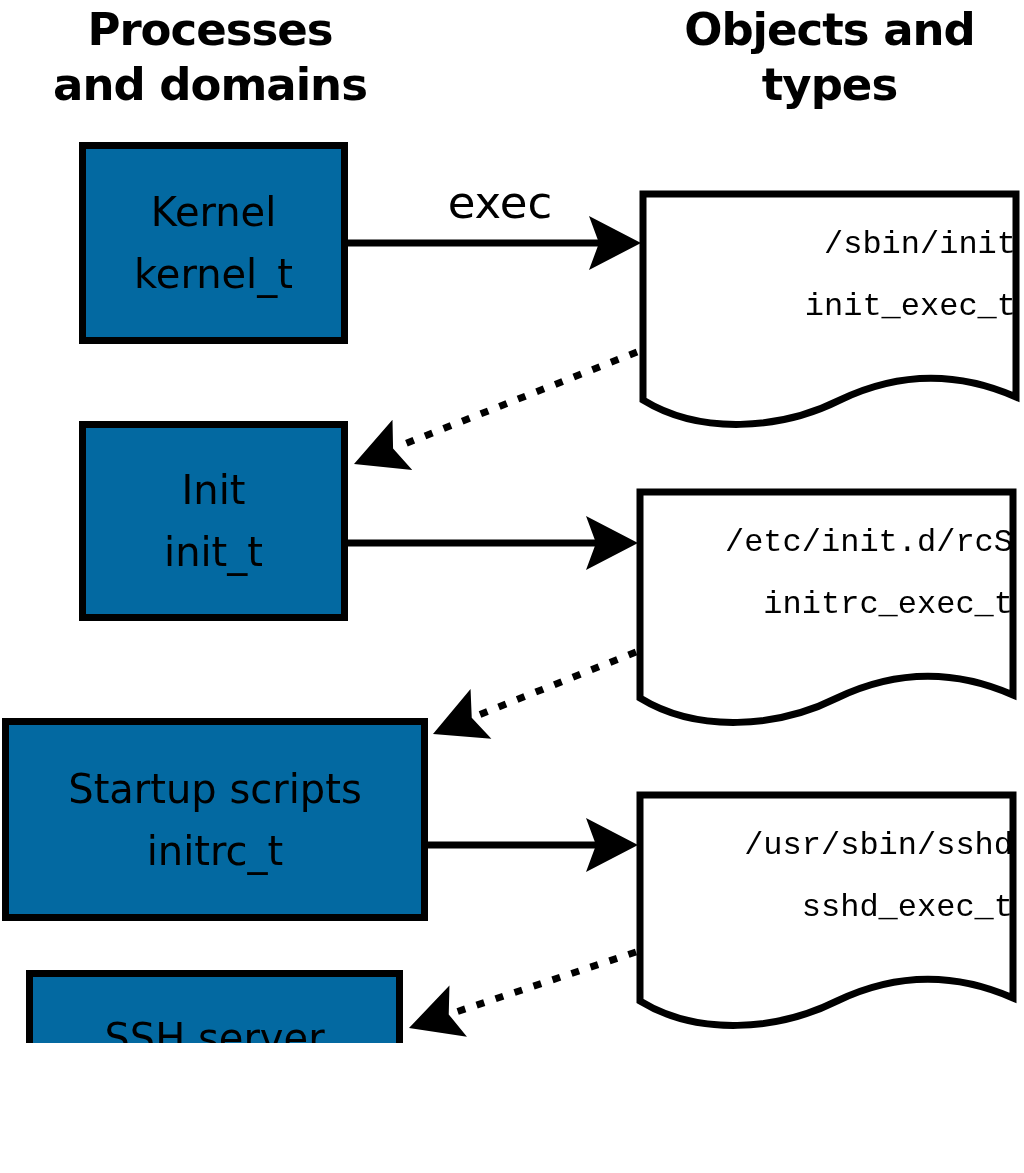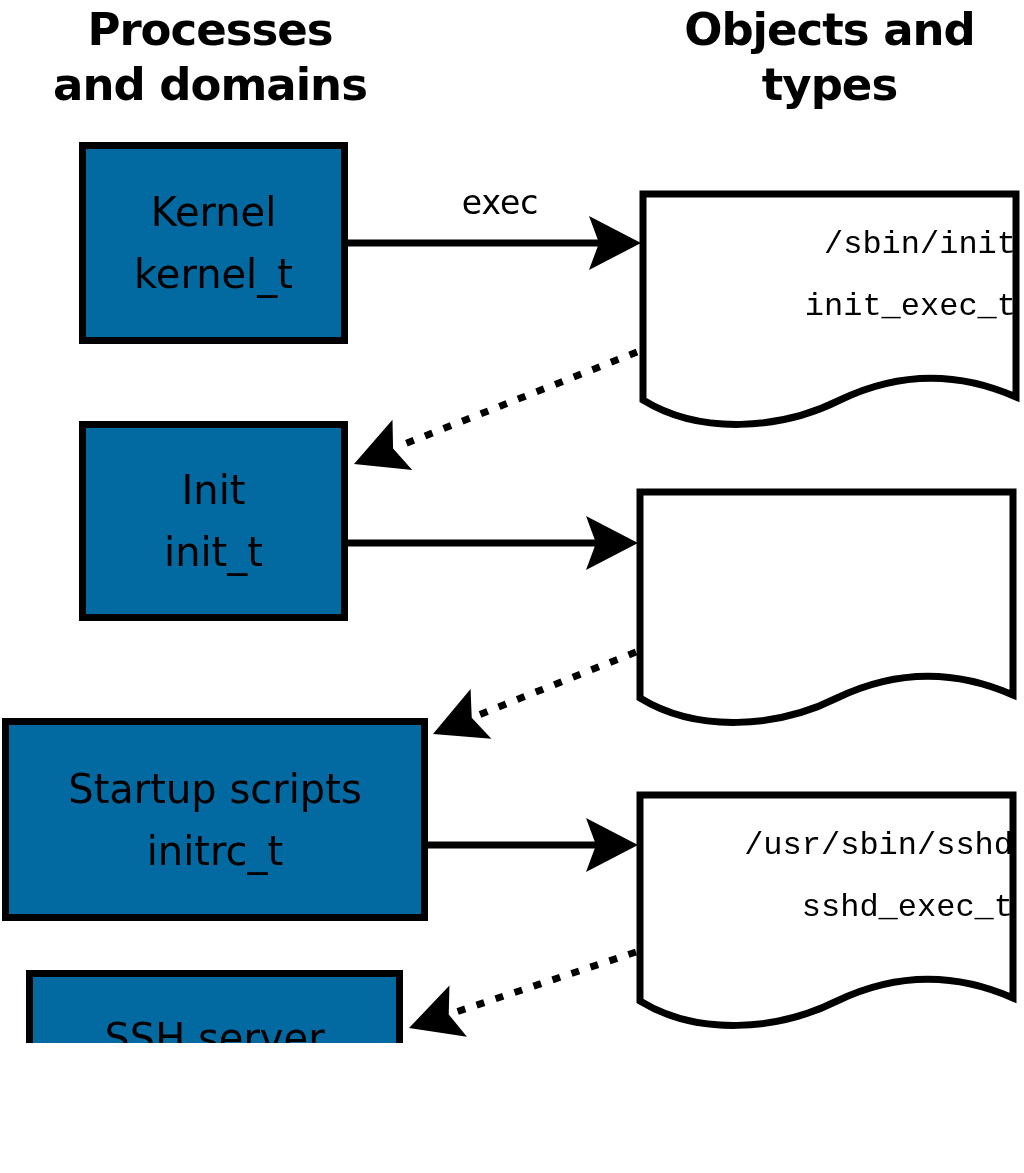--- a/index.html
+++ b/index.html
@@ -14,21 +14,21 @@
   }
   .pbox{
     position:absolute;box-sizing:border-box;border:7px solid #000;background:#0369a1;
     display:flex;flex-direction:column;align-items:center;justify-content:center;
     text-align:center;font-size:40px;line-height:62px;
   }
   .doctext{
     position:absolute;text-align:right;font-size:32px;line-height:62px;font-family:Liberation Mono, monospace;
   }
   .edgelabel{
-    position:absolute;text-align:center;font-size:33px;line-height:44px;
+    position:absolute;text-align:center;font-size:45px;line-height:44px;
   }
 </style>
 </head>
 <body>
 
 <div class="stage">
 
   <svg class="layer" width="1024" height="1173" viewBox="0 0 1024 1173">
 
     <path d="M 643,194 L 1016,194 L 1016,397 C 950,368 890,376 840,400 C 780,430 700,435 643,400 Z" fill="#ffffff" stroke="#000000" stroke-width="7"></path>
@@ -85,20 +85,24 @@
   </div>
   <div class="pbox" style="left:26px;top:970px;width:377px;height:198px;">
     <div>SSH server</div>
     <div>sshd_t</div>
   </div>
 
   <div class="doctext" style="left:643px;top:214px;width:373px;">
     <div>/sbin/init</div>
     <div>init_exec_t</div>
   </div>
+  <div class="doctext" style="left:640px;top:512px;width:373px;">
+    <div>/etc/init.d/rcS</div>
+    <div>initrc_exec_t</div>
+  </div>
   <div class="doctext" style="left:640px;top:815px;width:373px;">
     <div>/usr/sbin/sshd</div>
     <div>sshd_exec_t</div>
   </div>
 
   <div class="edgelabel" style="left:420px;top:181px;width:160px;">exec</div>
 
 </div>
 
 </body></html>

